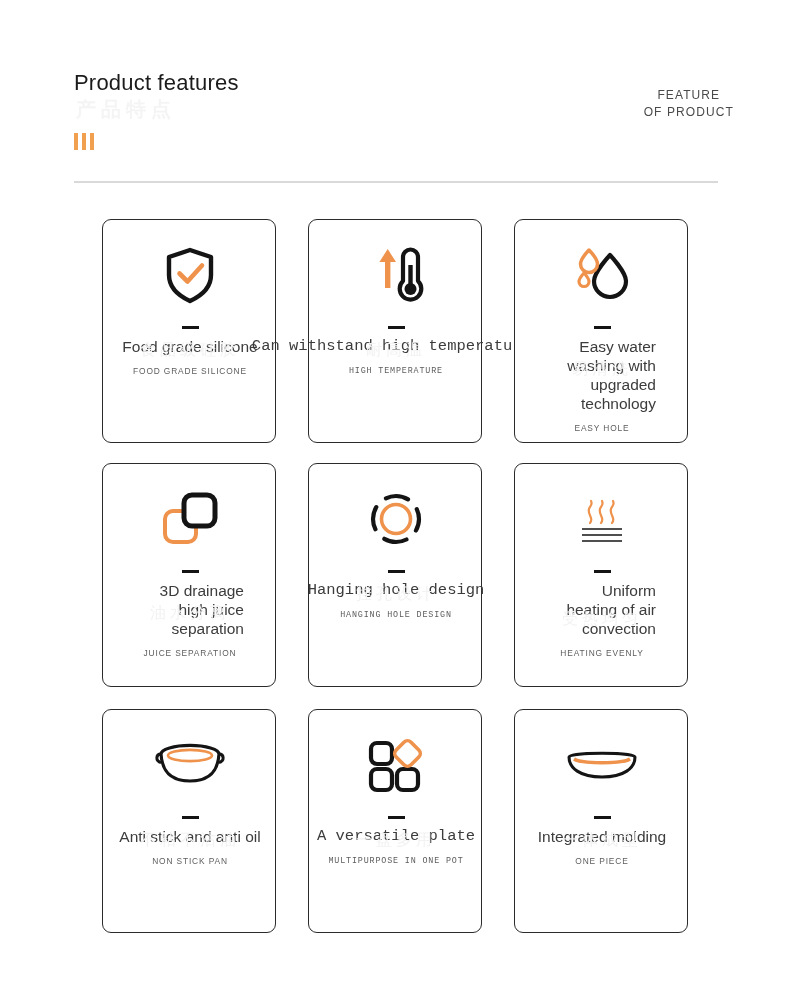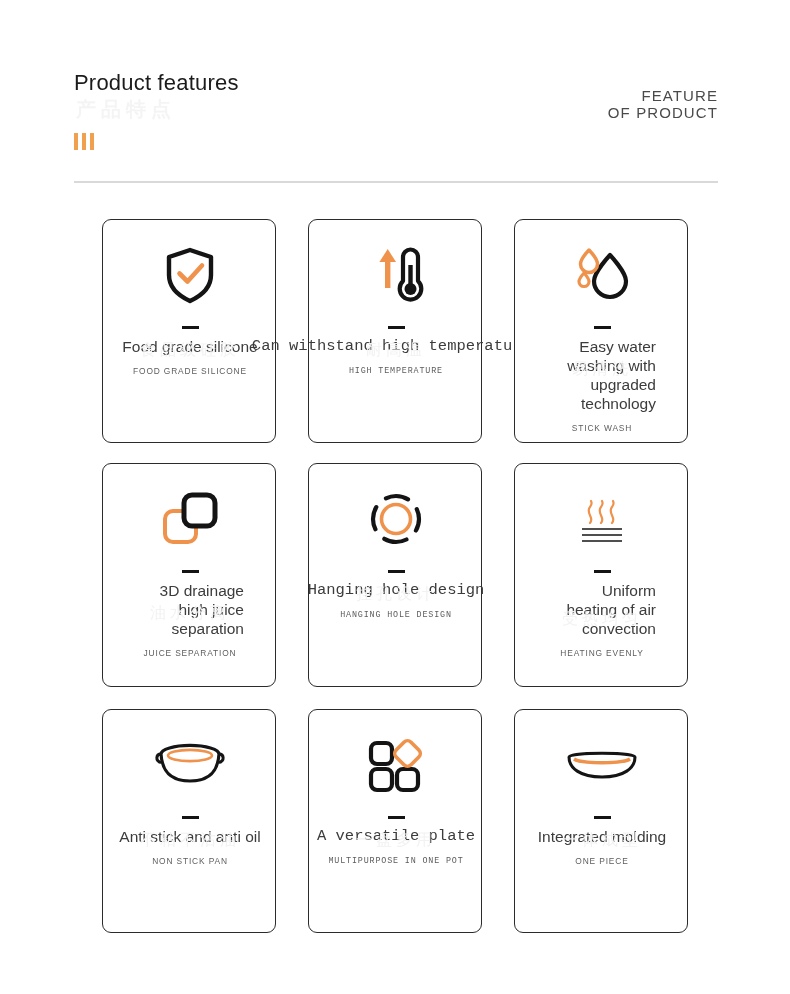--- a/index.html
+++ b/index.html
@@ -25,23 +25,23 @@
     letter-spacing: 5px; white-space: nowrap;
     opacity: .85;
   }
   .accent-bars {
     position: absolute; left: 74px; top: 133px;
     display: flex; gap: 4px;
   }
   .accent-bars i { display: block; width: 4px; height: 17px; background: #f1a04f; }
 
   .corner-label {
-    position: absolute; right: 72px; top: 87px;
-    text-align: right; color: #4a4a4a;
-    font-size: 15px; line-height: 17px; letter-spacing: 1.1px;
+    position: absolute; right: 56px; top: 87px;
+    text-align: center; color: #4a4a4a;
+    font-size: 12px; line-height: 17px; letter-spacing: 1.1px;
   }
   .divider {
     position: absolute; left: 74px; top: 181px;
     width: 644px; height: 2px; background: #d9d9d9;
   }
 
   
   .grid { position: absolute; left: 0; top: 0; width: 790px; height: 994px; }
 
   .card {
@@ -163,21 +163,21 @@
           <svg width="60" height="58" viewBox="0 0 60 58">
             <path d="M38 9 C38 9 54 26 54 35 a16 16 0 0 1 -32 0 C22 26 38 9 38 9 Z" fill="#fff" stroke="#141414" stroke-width="4.2" stroke-linejoin="round"></path>
             <path d="M17 4 C17 4 25.5 13 25.5 18 a8.5 8.5 0 0 1 -17 0 C8.5 13 17 4 17 4 Z" fill="#fff" stroke="#ef924c" stroke-width="3.5" stroke-linejoin="round"></path>
             <path d="M12 27 C12 27 17 32.5 17 35.5 a5 5 0 0 1 -10 0 C7 32.5 12 27 12 27 Z" fill="#fff" stroke="#ef924c" stroke-width="3.2" stroke-linejoin="round"></path>
           </svg>
         </div>
         <div class="dash"></div>
         <div class="txt-wrap">
           <div class="title-ghost" style="top:22px">易清洗</div>
           <div class="title wrap">Easy water washing with upgraded technology</div>
-          <div class="subtitle">STICK WASH</div>
+          <div class="subtitle">EASY HOLE</div>
         </div>
       </div>
     </div>
 
     <div class="card r1 c0">
       <div class="card-inner">
         <div class="icon-box">
           <svg width="58" height="56" viewBox="0 0 58 56">
             <rect x="4" y="20" width="31" height="31" rx="8" fill="#fff" stroke="#ef924c" stroke-width="4"></rect>
             <rect x="23" y="4" width="31" height="31" rx="8" fill="#fff" stroke="#141414" stroke-width="5"></rect>

